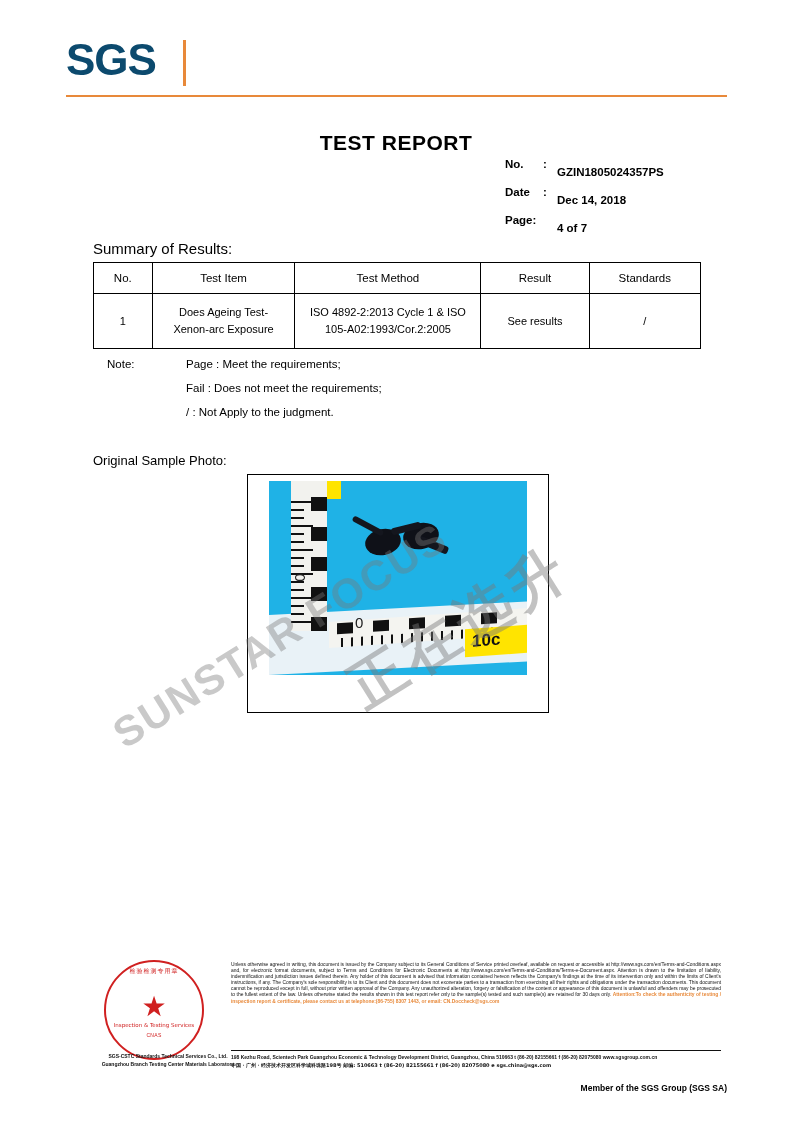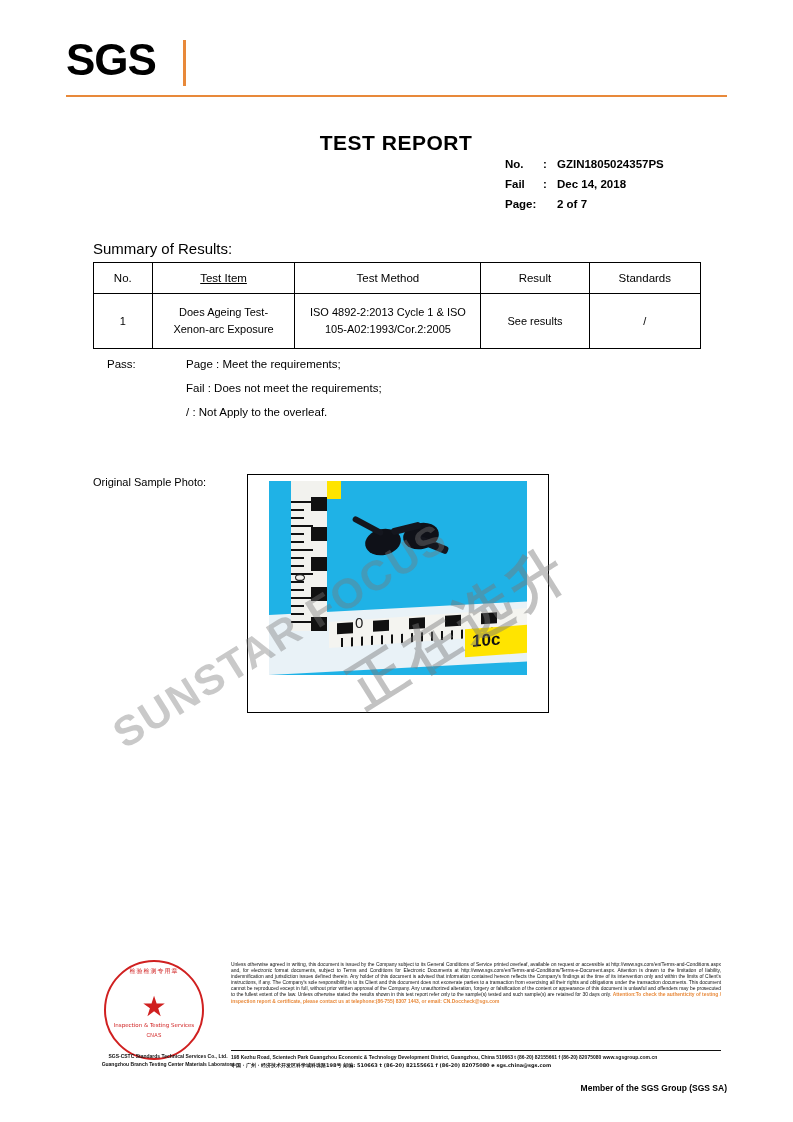--- a/index.html
+++ b/index.html
@@ -25,21 +25,21 @@
     left: 66px;
     top: 38px;
     width: 120px;
     height: 48px;
   }
   .sgs-logo .word {
     font-family: "Liberation Sans", sans-serif;
     font-weight: bold;
     font-size: 44px;
     letter-spacing: -1px;
-    color: #000000;
+    color: #0c4a6e;
     line-height: 44px;
   }
   .sgs-logo .bar {
     position: absolute;
     right: 0px;
     top: 2px;
     width: 3px;
     height: 46px;
     background: #e8893a;
   }
@@ -77,20 +77,21 @@
     margin-bottom: 8px;
   }
   .meta .lbl {
     width: 38px;
   }
   .meta .colon {
     width: 14px;
   }
   .meta .val {
     white-space: nowrap;
+    margin-top: 8px;
   }
 
   
   .summary-label {
     position: absolute;
     left: 93px;
     top: 240px;
     font-size: 15px;
   }
   table.summary {
@@ -110,21 +111,21 @@
     font-weight: normal;
   }
   table.summary thead th {
     height: 22px;
     font-size: 11.5px;
   }
   table.summary tbody td {
     height: 46px;
   }
   .col-no { width: 56px; }
-  .col-item { width: 144px; text-decoration: underline; }
+  .col-item { width: 144px; }
   .col-method { width: 186px; }
   .col-result { width: 108px; }
   .col-conclusion { width: 110px; }
   .cell-two-line span { display: block; line-height: 17px; }
 
   
   .note-label {
     position: absolute;
     left: 107px;
     top: 358px;
@@ -137,22 +138,22 @@
     font-size: 11.5px;
   }
   .note-lines div {
     margin-bottom: 12px;
   }
 
   
   .sample-label {
     position: absolute;
     left: 93px;
-    top: 476px;
-    font-size: 11px;
+    top: 453px;
+    font-size: 13px;
   }
   .photo-box {
     position: absolute;
     left: 247px;
     top: 474px;
     width: 300px;
     height: 237px;
     border: 1px solid #000000;
     background: #ffffff;
   }
@@ -413,28 +414,28 @@
 
   <div class="report-title">TEST REPORT</div>
 
   <div class="meta">
     <div class="row">
       <span class="lbl">No.</span>
       <span class="colon">:</span>
       <span class="val">GZIN1805024357PS</span>
     </div>
     <div class="row">
-      <span class="lbl">Fail</span>
+      <span class="lbl">Date</span>
       <span class="colon">:</span>
       <span class="val">Dec 14, 2018</span>
     </div>
     <div class="row">
       <span class="lbl">Page:</span>
       <span class="colon"></span>
-      <span class="val">2 of 7</span>
+      <span class="val">4 of 7</span>
     </div>
   </div>
 
   <div class="summary-label">Summary of Results:</div>
   <table class="summary">
     <thead>
       <tr>
         <th class="col-no">No.</th>
         <th class="col-item">Test Item</th>
         <th class="col-method">Test Method</th>
@@ -452,25 +453,25 @@
         <td class="cell-two-line">
           <span>ISO 4892-2:2013 Cycle 1 &amp; ISO</span>
           <span>105-A02:1993/Cor.2:2005</span>
         </td>
         <td>See results</td>
         <td>/</td>
       </tr>
     </tbody>
   </table>
 
-  <div class="note-label">Pass:</div>
+  <div class="note-label">Note:</div>
   <div class="note-lines">
     <div>Page : Meet the requirements;</div>
     <div>Fail : Does not meet the requirements;</div>
-    <div>/ : Not Apply to the overleaf.</div>
+    <div>/ : Not Apply to the judgment.</div>
   </div>
 
   <div class="sample-label">Original Sample Photo:</div>
   <div class="photo-box">
     <div class="photo-inner">
       <div class="ph-sky"></div>
       <div class="ph-white-lower"></div>
 
       <div class="ph-yellow-top">
         <span class="c">c</span>

